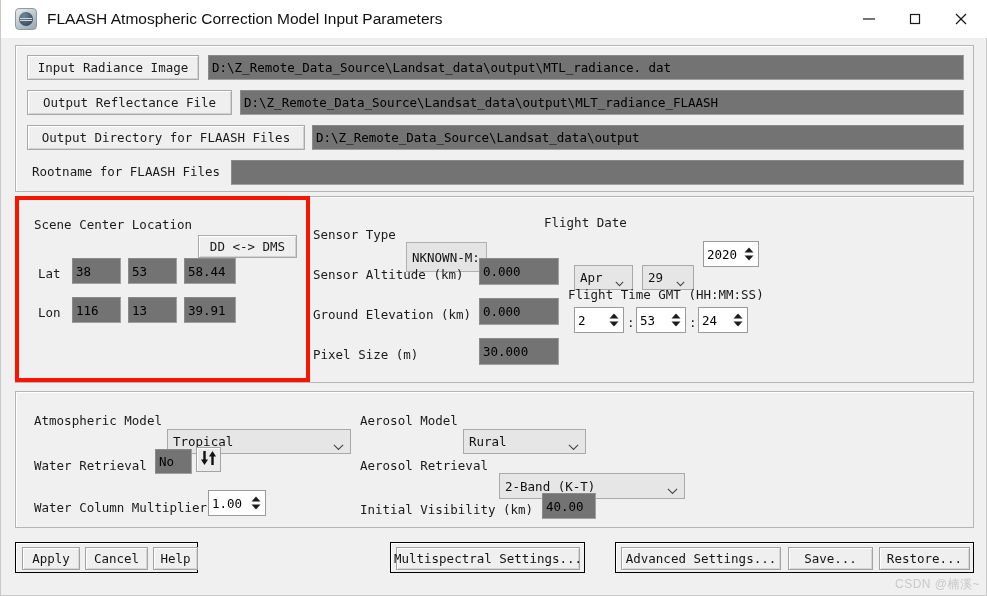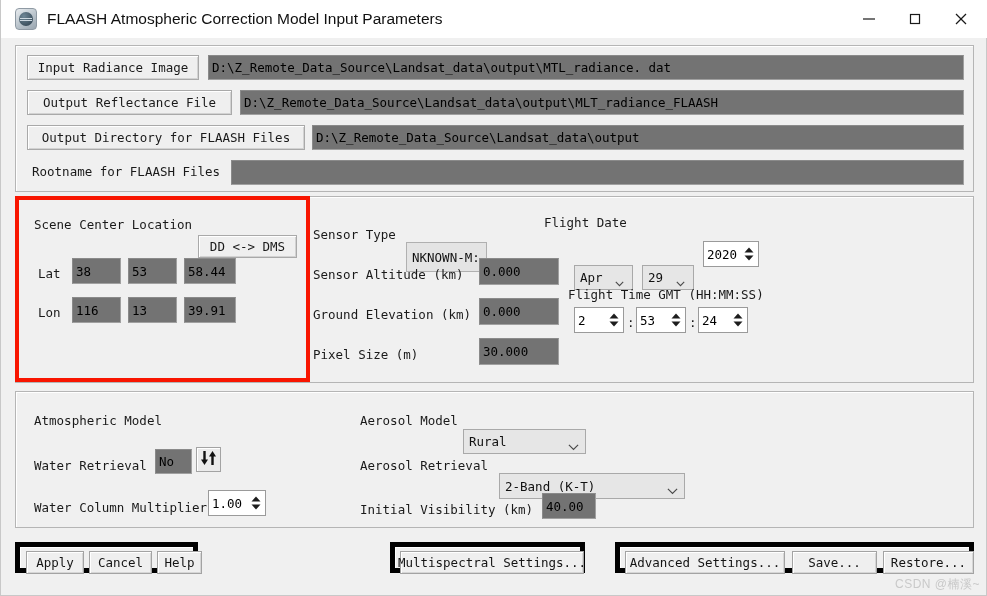--- a/index.html
+++ b/index.html
@@ -201,21 +201,21 @@
     color: #141414;
     display: flex;
     align-items: center;
     justify-content: center;
     white-space: nowrap;
   }
   .btn-group {
     position: absolute;
     box-sizing: border-box;
     background: #f0f0f0;
-    border: 5px solid #000000;
+    border: 1px solid #000000;
     box-shadow: inset 1px 1px 0 #ffffff;
   }
 
   
   .toggle-btn {
     position: absolute;
     box-sizing: border-box;
     background: #ebebeb;
     border: 1px solid #a3a3a3;
     box-shadow: inset 1px 1px 0 #ffffff;
@@ -378,20 +378,28 @@
           <polygon points="6,1.5 10.5,6.5 1.5,6.5" fill="#1d1d1d"></polygon>
           <polygon points="6,14.5 10.5,9.5 1.5,9.5" fill="#1d1d1d"></polygon>
         </svg>
       </span>
     </div>
   </div>
 
   <div class="panel" style="left:14px; top:391px; width:959px; height:137px;">
 
     <div class="lbl" style="left:18px; top:23px;">Atmospheric Model</div>
+    <div class="combo" style="left:151px; top:13px; width:184px; height:25px;">
+      <span>Tropical</span>
+      <span class="arrow">
+        <svg width="11" height="7" viewBox="0 0 11 7">
+            <polyline points="0.9,0.9 5.5,5.4 10.1,0.9" fill="none" stroke="#4a4a4a" stroke-width="1.2"></polyline>
+          </svg>
+      </span>
+    </div>
 
     <div class="lbl" style="left:18px; top:68px;">Water Retrieval</div>
     <div class="tf" style="left:139px; top:57px; width:37px; height:25px;">No</div>
     <div class="toggle-btn" style="left:180px; top:55px; width:25px; height:25px;">
       <span>
         <svg width="17" height="16" viewBox="0 0 17 16">
           <polygon points="4.5,15 1,9.5 8,9.5" fill="#111111"></polygon>
           <rect x="3.3" y="1" width="2.4" height="9" fill="#111111"></rect>
           <polygon points="12.5,1 16,6.5 9,6.5" fill="#111111"></polygon>
           <rect x="11.3" y="6" width="2.4" height="9" fill="#111111"></rect>

